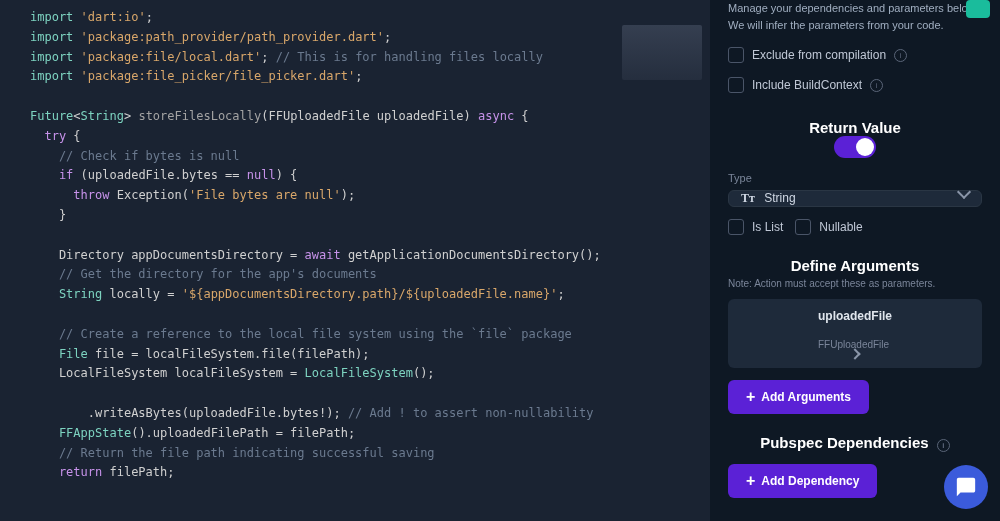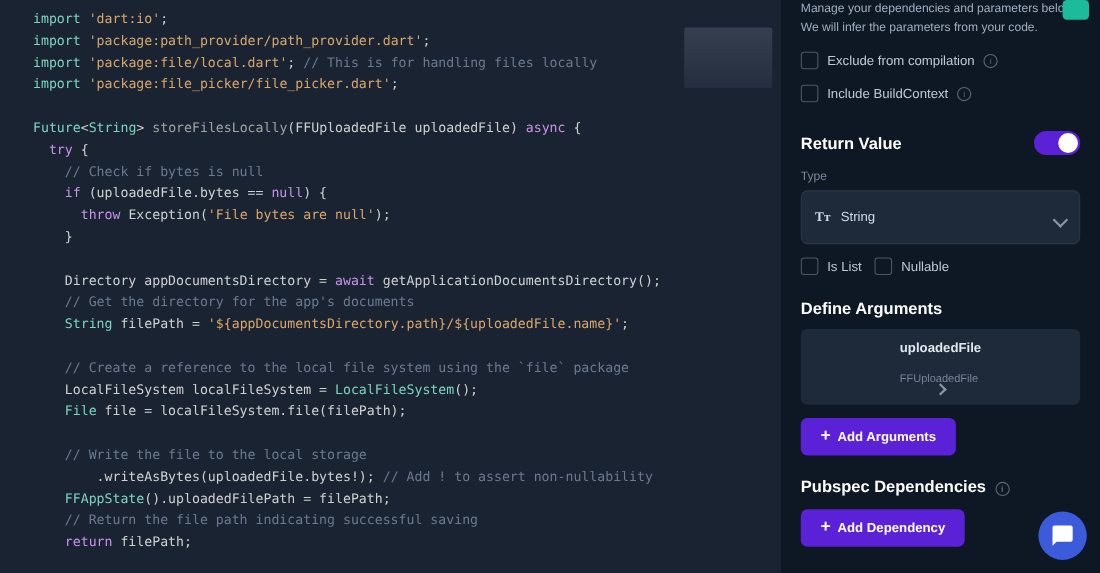--- a/index.html
+++ b/index.html
@@ -92,20 +92,21 @@
       align-items: center;
       justify-content: center;
       font-size: 8px;
       color: #5a6578;
     }
     .section-header {
       display: flex;
       justify-content: space-between;
       align-items: center;
       margin-top: 26px;
+      flex-direction: column;
     }
     .section-title {
       font-size: 15px;
       font-weight: 700;
       color: #ffffff;
     }
     .toggle {
       width: 42px;
       height: 22px;
       background: #5b21d6;
@@ -125,23 +126,23 @@
     .label-small {
       font-size: 11px;
       color: #7a8599;
       margin-top: 14px;
     }
     .select-box {
       margin-top: 6px;
       background: #1e2a3a;
       border: 1px solid #2a3644;
       border-radius: 6px;
-      padding: 16px 12px;
-      display: flex;
-      align-items: flex-end;
+      padding: 0 12px;
+      display: flex;
+      align-items: flex-start;
       justify-content: space-between;
       font-size: 12px;
       color: #d0d8e4;
     }
     .chevron {
       width: 10px;
       height: 10px;
       border-right: 2px solid #8a95a8;
       border-bottom: 2px solid #8a95a8;
       transform: rotate(45deg);
@@ -231,27 +232,26 @@
   <div class="code-line"> </div>
   <div class="code-line"><span class="kw-type">Future</span><span class="kw-white">&lt;</span><span class="kw-type">String</span><span class="kw-white">&gt;</span><span class="kw-func"> storeFilesLocally</span><span class="kw-white">(FFUploadedFile uploadedFile) </span><span class="kw-keyword">async</span><span class="kw-white"> {</span></div>
   <div class="code-line"><span class="kw-keyword">  try</span><span class="kw-white"> {</span></div>
   <div class="code-line"><span class="kw-comment">    // Check if bytes is null</span></div>
   <div class="code-line"><span class="kw-keyword">    if</span><span class="kw-white"> (uploadedFile.bytes == </span><span class="kw-bool">null</span><span class="kw-white">) {</span></div>
   <div class="code-line"><span class="kw-keyword">      throw</span><span class="kw-white"> Exception(</span><span class="kw-string">'File bytes are null'</span><span class="kw-white">);</span></div>
   <div class="code-line"><span class="kw-white">    }</span></div>
   <div class="code-line"> </div>
   <div class="code-line"><span class="kw-white">    Directory appDocumentsDirectory = </span><span class="kw-keyword">await</span><span class="kw-white"> getApplicationDocumentsDirectory();</span></div>
   <div class="code-line"><span class="kw-comment">    // Get the directory for the app's documents</span></div>
-  <div class="code-line"><span class="kw-type">    String</span><span class="kw-white"> filePath = </span><span class="kw-string">'${appDocumentsDirectory.path}/${uploadedFile.name}'</span><span class="kw-white">;</span></div>
+  <div class="code-line"><span class="kw-type">    String</span><span class="kw-white"> locally = </span><span class="kw-string">'${appDocumentsDirectory.path}/${uploadedFile.name}'</span><span class="kw-white">;</span></div>
   <div class="code-line"> </div>
   <div class="code-line"><span class="kw-comment">    // Create a reference to the local file system using the `file` package</span></div>
+  <div class="code-line"><span class="kw-type">    File</span><span class="kw-white"> file = localFileSystem.file(filePath);</span></div>
   <div class="code-line"><span class="kw-white">    LocalFileSystem localFileSystem = </span><span class="kw-type">LocalFileSystem</span><span class="kw-white">();</span></div>
-  <div class="code-line"><span class="kw-type">    File</span><span class="kw-white"> file = localFileSystem.file(filePath);</span></div>
   <div class="code-line"> </div>
-  <div class="code-line"><span class="kw-comment">    // Write the file to the local storage</span></div>
   <div class="code-line"><span class="kw-white">        .writeAsBytes(uploadedFile.bytes!); </span><span class="kw-comment">// Add ! to assert non-nullability</span></div>
   <div class="code-line"><span class="kw-type">    FFAppState</span><span class="kw-white">().uploadedFilePath = filePath;</span></div>
   <div class="code-line"><span class="kw-comment">    // Return the file path indicating successful saving</span></div>
   <div class="code-line"><span class="kw-keyword">    return</span><span class="kw-white"> filePath;</span></div>
 
   <div class="minimap"></div>
 </div>
 
 <div class="sidebar">
   <div class="top-btn"></div>
@@ -292,20 +292,21 @@
     </div>
     <div class="checkbox-row" style="margin-top:0">
       <div class="checkbox"></div>
       <span>Nullable</span>
     </div>
   </div>
 
   <div class="section-header" style="margin-top:22px">
     <div class="section-title">Define Arguments</div>
   </div>
+  <div class="note-text">Note: Action must accept these as parameters.</div>
 
   <div class="arg-card">
     <div>
       <div class="arg-name">uploadedFile</div>
       <div class="arg-type">FFUploadedFile</div>
     </div>
     <div class="chevron-right"></div>
   </div>
 
   <button class="btn-primary">

